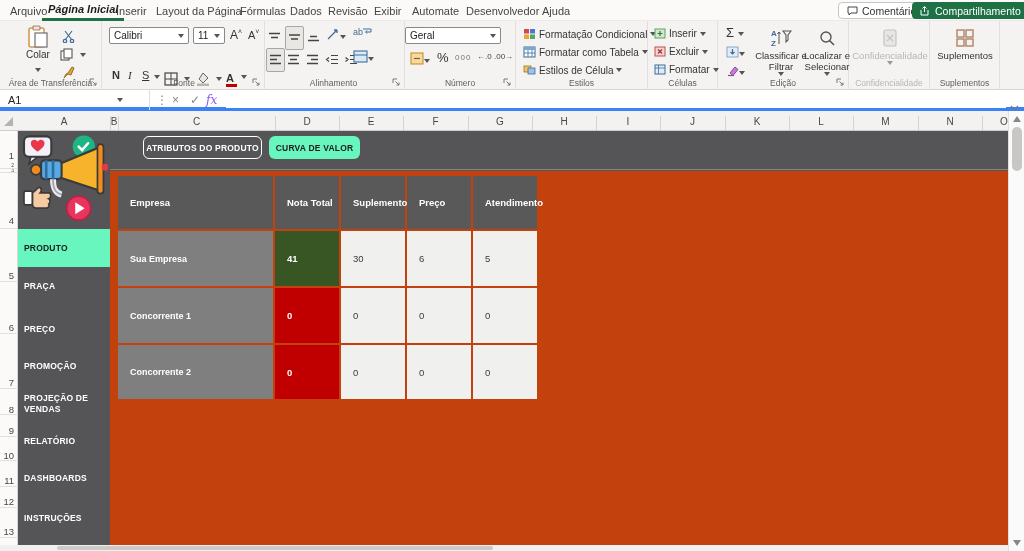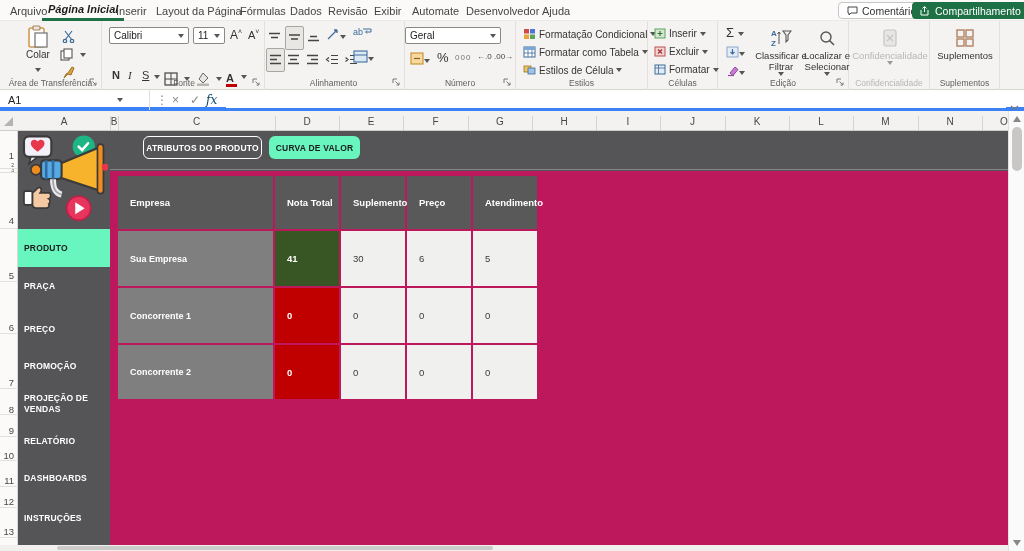--- a/index.html
+++ b/index.html
@@ -55,21 +55,21 @@
   .ctick { position:absolute; top:5px; width:1px; height:14px; background:#d5d3d1; }
   #corner-tri { position:absolute; left:4px; top:117px; width:0; height:0;
     border-left:9px solid transparent; border-bottom:9px solid #b5b3b1; }
   #rowheads { position:absolute; left:0; top:131px; width:18px; height:414px; background:#fbfaf9;
     border-right:1px solid #d9d7d5; }
   .rowN { position:absolute; right:3px; font-size:9.5px; color:#474747; }
   .rowN.tiny { font-size:5px; }
   .rtick { position:absolute; left:0; width:18px; height:1px; background:#e2e0de; }
 
   
-  #canvas { position:absolute; left:18px; top:131px; width:990px; height:414px; background:#be185d;padding-left:40px; }
+  #canvas { position:absolute; left:18px; top:131px; width:990px; height:414px; background:#c2410c;padding-left:40px; }
   #band { position:absolute; left:0; top:0; width:990px; height:40px; background:#555557; }
   #bandline { position:absolute; left:0; top:38px; width:990px; height:1px; background:rgba(220,220,220,.35); }
   #sidebar { position:absolute; left:0; top:0; width:92px; height:414px; background:#555557; }
   .sbitem { position:absolute; left:0; width:92px; display:flex; align-items:center; padding-left:6px;
     color:#fff; font-weight:bold; font-size:8.5px; letter-spacing:.2px; line-height:11px; }
   .sbitem.active { background:#68f5be; color:#1d1d1d; }
   #btn-attr { position:absolute; left:125px; top:5px; width:119px; height:23px; border:1.5px solid #fff;
     border-radius:6px; color:#fff; font-weight:bold; font-size:8.5px; display:flex; align-items:center;
     justify-content:center; letter-spacing:.2px; }
   #btn-curve { position:absolute; left:251px; top:5px; width:91px; height:23px; background:#68f5be;
@@ -403,21 +403,21 @@
   </div>
 
   <div id="fbar">
     <div id="namebox">
       <span>A1</span>
       <span class="caret" style="margin-left:96px"></span>
     </div>
     <div class="fico" style="left:156px">⋮</div>
     <div class="fico" style="left:172px">×</div>
     <div class="fico" style="left:190px">✓</div>
-    <div class="fico" style="left:206px;font-style:italic;font-family:'DejaVu Serif',serif;color:#0c4a6e">fx</div>
+    <div class="fico" style="left:206px;font-style:italic;font-family:'DejaVu Serif',serif;color:#8b5cf6">fx</div>
     <div class="abs" style="left:226px;top:2px;width:780px;height:16px;background:#fff"></div>
     <div class="abs" style="left:1010px;top:7px"><svg width="9" height="6" viewBox="0 0 9 6">
           <path d="M1 1l3.5 3.5L8 1" fill="none" stroke="#777" stroke-width="1.2"></path>
         </svg></div>
   </div>
 
   <div id="colheads">
     <div class="colL" style="left:18px;width:92px">A</div>
     <div class="colL" style="left:110px;width:8px">B</div>
     <div class="colL" style="left:118px;width:157px">C</div>

